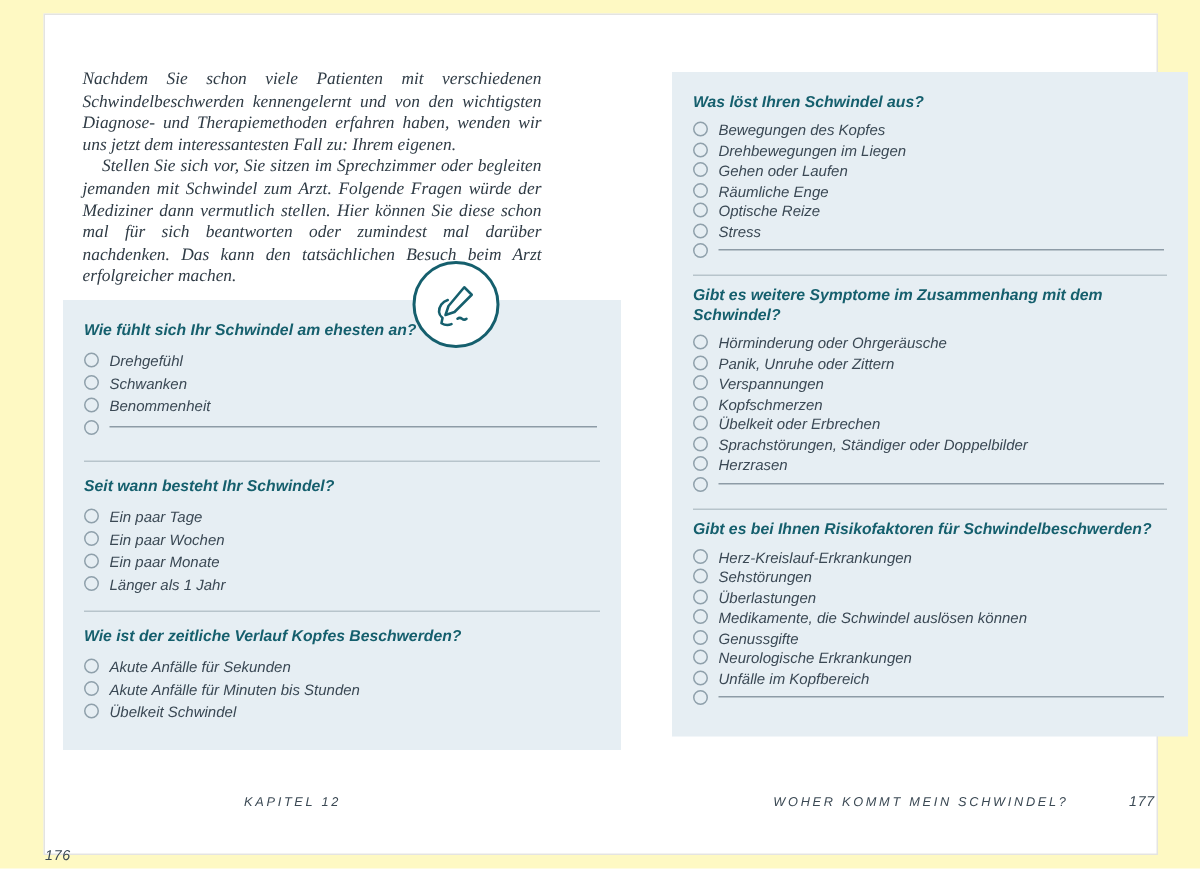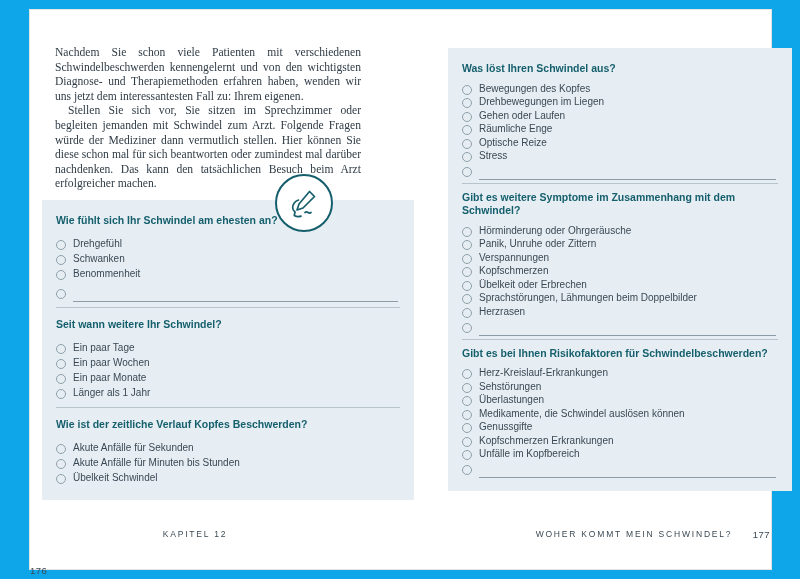--- a/index.html
+++ b/index.html
@@ -2,21 +2,21 @@
 <html lang="de"><head>
 <meta charset="utf-8">
 <style>
   html, body { margin:0; padding:0; }
   body {
     width:800px; height:579px; overflow:hidden;
     background:#ffffff;
     font-family:"Liberation Sans", sans-serif;
     -webkit-font-smoothing:antialiased;
   }
-  .spread { position:relative; width:800px; height:579px; background:#0ea5e9; }
+  .spread { position:relative; width:800px; height:579px; background:#fef9c3;font-style:italic; }
 
   .book-frame {
     position:absolute; left:29px; top:9px; width:741px; height:559px;
     border:1px solid #e4e4e2; background:#ffffff;
   }
 
   
   .intro {
     position:absolute; left:55px; top:46px; width:306px;
     font-family:"Liberation Serif", serif;
@@ -32,21 +32,21 @@
   }
   .qbox-left  { left:42px;  top:200px; width:344px; }
   .qbox-right { left:448px; top:48px;  width:316px; }
 
   .qtitle {
     color:#155f6d; font-weight:bold; font-size:10.5px; line-height:13px;
     margin:0 0 8px 0;
   }
   .qbox-right .qtitle { margin-bottom:6px; }
 
-  .opt { display:flex; align-items:flex-end; height:15px; }
+  .opt { display:flex; align-items:flex-start; height:15px; }
   .qbox-right .opt { height:13.5px; }
   .radio {
     width:8px; height:8px; flex:0 0 8px; border:1px solid #8fa0ab;
     border-radius:50%; margin-right:7px; background:transparent;
   }
   .olabel { font-size:10px; color:#3a4854; line-height:13px; white-space:nowrap; }
 
   .opt.blank { height:19px; }
   .qbox-right .opt.blank { height:15px; }
   .writein {
@@ -66,21 +66,21 @@
 
   
   .footer-item {
     position:absolute; top:529px; color:#3b4954;
     font-size:8.5px; letter-spacing:1.8px; white-space:nowrap;
   }
   .pagenum { font-size:9.5px; letter-spacing:0.5px; }
   .pagenum-left  { left:30px;margin-top:36px; }
   .pagenum-right { right:30px; }
   .chapter-left  { left:30px;  width:330px; text-align:center; }
-  .chapter-right { left:474px; width:320px; text-align:center; }
+  .chapter-right { left:454px; width:320px; text-align:center; }
 </style>
 </head>
 <body>
 
 <div class="spread">
   <div class="book-frame"></div>
 
   <div class="intro">
     <p>Nachdem Sie schon viele Patienten mit verschiedenen Schwindelbeschwerden kennengelernt und von den wichtigsten Diagnose- und Therapiemethoden erfahren haben, wenden wir uns jetzt dem interessantesten Fall zu: Ihrem eigenen.</p>
     <p class="indent">Stellen Sie sich vor, Sie sitzen im Sprechzimmer oder begleiten jemanden mit Schwindel zum Arzt. Folgende Fragen würde der Mediziner dann vermutlich stellen. Hier können Sie diese schon mal für sich beantworten oder zumindest mal darüber nachdenken. Das kann den tatsächlichen Besuch beim Arzt erfolgreicher machen.</p>
@@ -107,21 +107,21 @@
     <div class="opt">
       <span class="radio"></span>
       <span class="olabel">Benommenheit</span>
     </div>
     <div class="opt blank">
       <span class="radio"></span>
       <span class="writein"></span>
     </div>
     <div class="divider"></div>
 
-    <div class="qtitle">Seit wann weitere Ihr Schwindel?</div>
+    <div class="qtitle">Seit wann besteht Ihr Schwindel?</div>
     <div class="opt">
       <span class="radio"></span>
       <span class="olabel">Ein paar Tage</span>
     </div>
     <div class="opt">
       <span class="radio"></span>
       <span class="olabel">Ein paar Wochen</span>
     </div>
     <div class="opt">
       <span class="radio"></span>
@@ -197,21 +197,21 @@
     <div class="opt">
       <span class="radio"></span>
       <span class="olabel">Kopfschmerzen</span>
     </div>
     <div class="opt">
       <span class="radio"></span>
       <span class="olabel">Übelkeit oder Erbrechen</span>
     </div>
     <div class="opt">
       <span class="radio"></span>
-      <span class="olabel">Sprachstörungen, Lähmungen beim Doppelbilder</span>
+      <span class="olabel">Sprachstörungen, Ständiger oder Doppelbilder</span>
     </div>
     <div class="opt">
       <span class="radio"></span>
       <span class="olabel">Herzrasen</span>
     </div>
     <div class="opt blank">
       <span class="radio"></span>
       <span class="writein"></span>
     </div>
     <div class="divider"></div>
@@ -232,21 +232,21 @@
     <div class="opt">
       <span class="radio"></span>
       <span class="olabel">Medikamente, die Schwindel auslösen können</span>
     </div>
     <div class="opt">
       <span class="radio"></span>
       <span class="olabel">Genussgifte</span>
     </div>
     <div class="opt">
       <span class="radio"></span>
-      <span class="olabel">Kopfschmerzen Erkrankungen</span>
+      <span class="olabel">Neurologische Erkrankungen</span>
     </div>
     <div class="opt">
       <span class="radio"></span>
       <span class="olabel">Unfälle im Kopfbereich</span>
     </div>
     <div class="opt blank">
       <span class="radio"></span>
       <span class="writein"></span>
     </div>
   </div>

